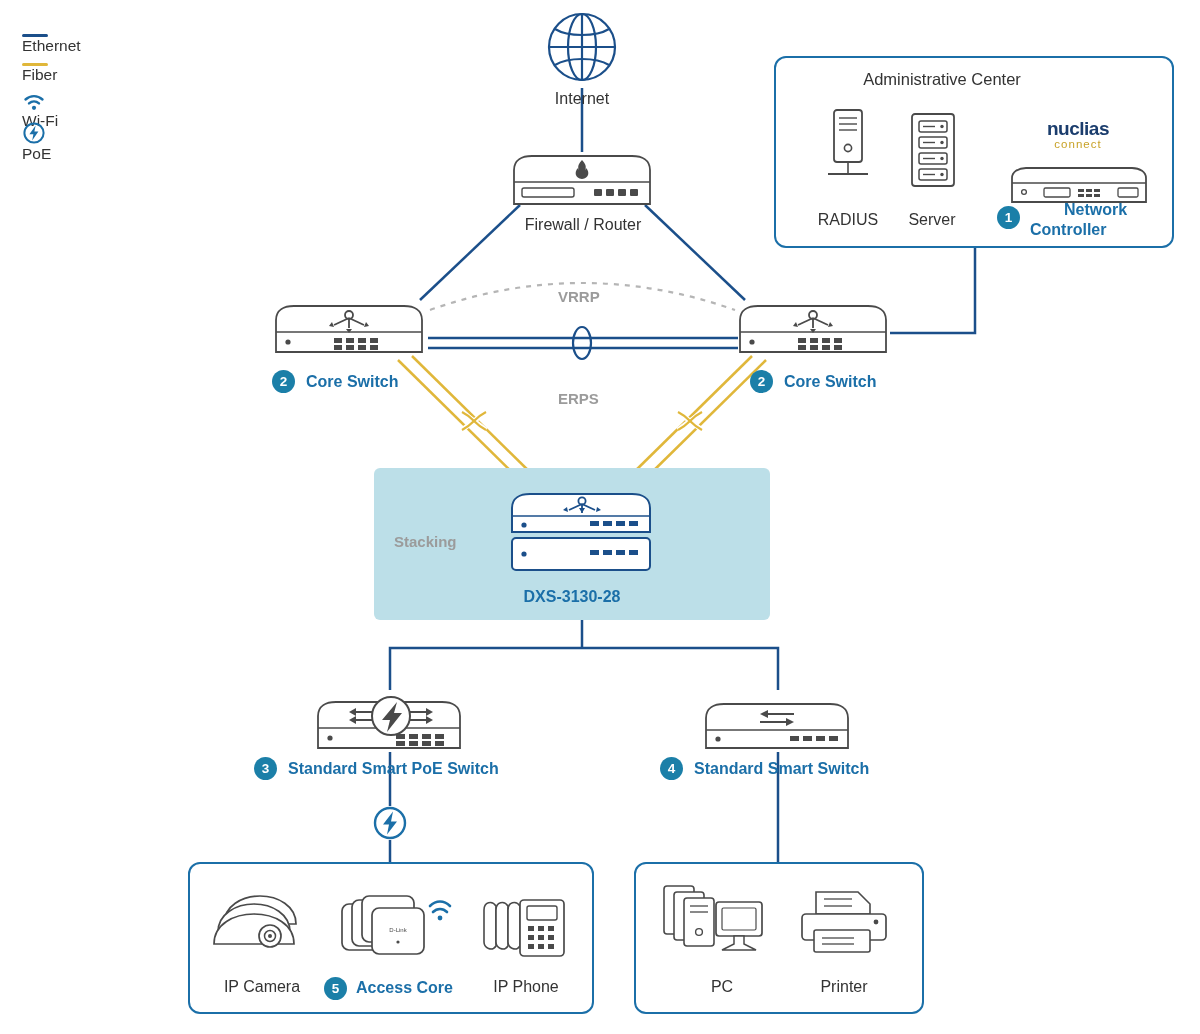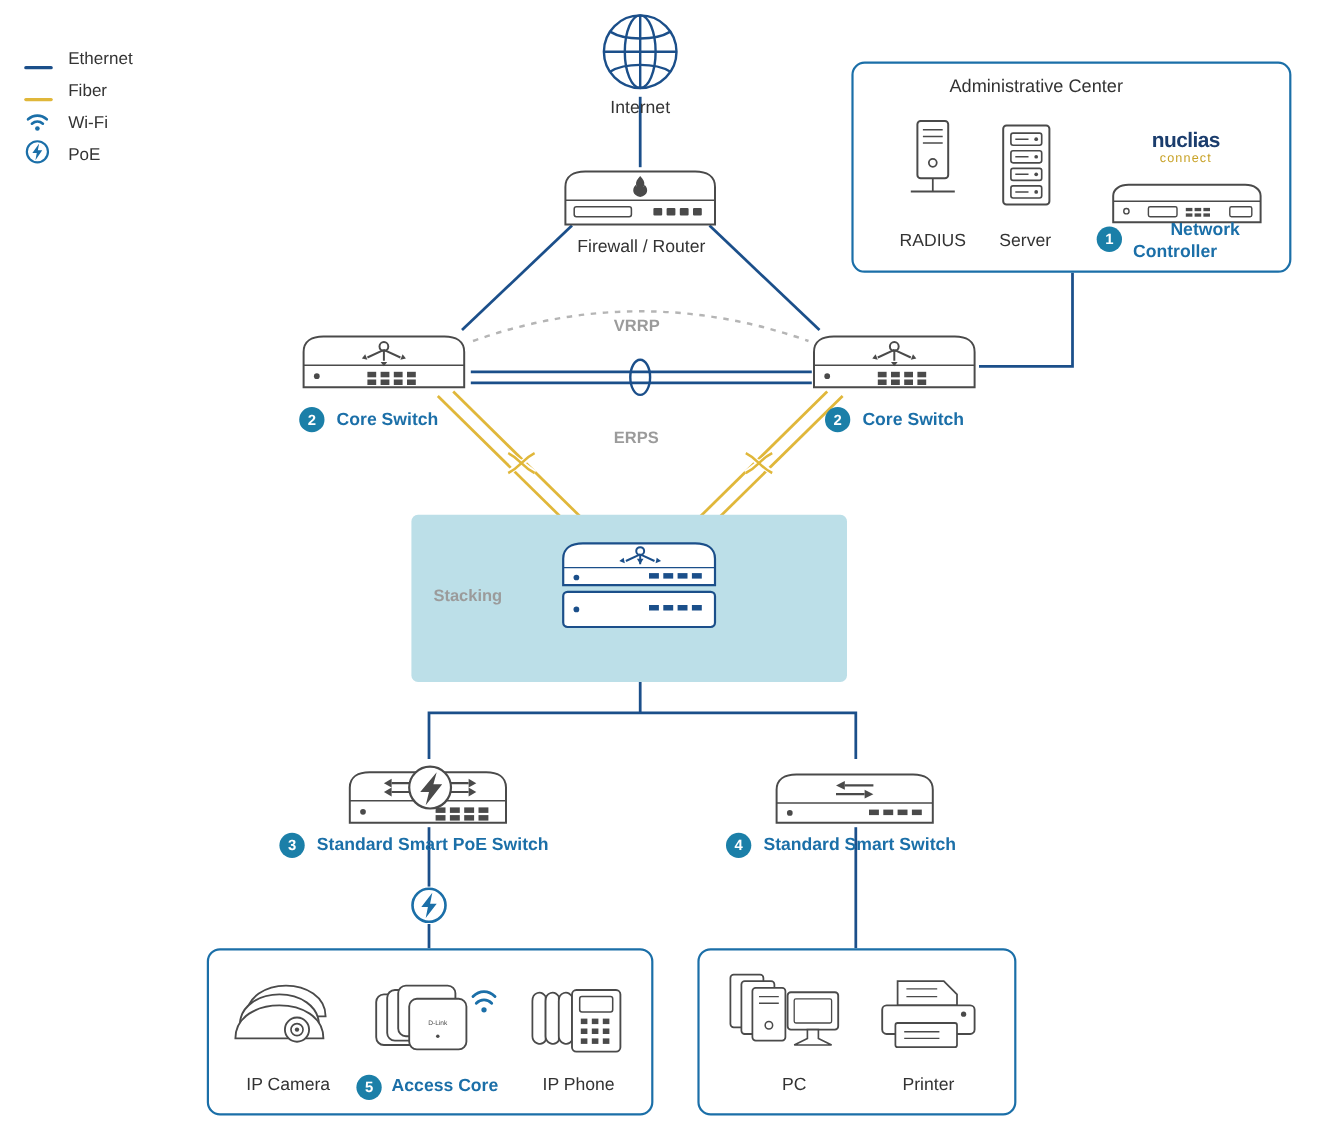--- a/index.html
+++ b/index.html
@@ -23,22 +23,23 @@
   #wires {
     position: absolute;
     left: 0; top: 0;
     width: 1200px; height: 1034px;
     pointer-events: none;
   }
   
   .legend { left: 22px; top: 34px; width: 200px; }
   .legend-row {
     display: flex;
-    align-items: flex-end;
+    align-items: flex-start;
     height: 29px;
+    flex-direction: column;
   }
   .legend-key {
     width: 40px;
     display: flex;
     align-items: center;
     justify-content: flex-start;
   }
   .legend-label {
     font-size: 15.5px;
     color: #333333;
@@ -393,20 +394,21 @@
       <rect x="6" y="52" width="138" height="32" rx="4" fill="#ffffff" stroke="#1b4f8a" stroke-width="2"></rect>
       <circle cx="18" cy="68" r="2.6" fill="#1b4f8a"></circle>
       <g fill="#1b4f8a">
         <rect x="84" y="64" width="9" height="5"></rect>
           <rect x="97" y="64" width="9" height="5"></rect>
         <rect x="110" y="64" width="9" height="5"></rect>
           <rect x="123" y="64" width="9" height="5"></rect>
       </g>
     </svg>
   </div>
+  <div class="accent-label" style="left:374px; top:588px; width:396px; text-align:center;">DXS-3130-28</div>
 
   <div class="abs" style="left:314px; top:684px;">
     <svg width="154" height="70" viewBox="0 0 154 70">
       <path d="M 4 64 L 4 32 C 4 22, 12 18, 22 18 L 128 18 C 138 18, 146 22, 146 32 L 146 64 Z" fill="#ffffff" stroke="#4a4a4a" stroke-width="1.8"></path>
       <line x1="4" y1="44" x2="146" y2="44" stroke="#4a4a4a" stroke-width="1.3"></line>
       <circle cx="16" cy="54" r="2.6" fill="#4a4a4a"></circle>
       <g fill="#4a4a4a">
         <rect x="82" y="50" width="9" height="5"></rect>
           <rect x="95" y="50" width="9" height="5"></rect>
         <rect x="108" y="50" width="9" height="5"></rect>

